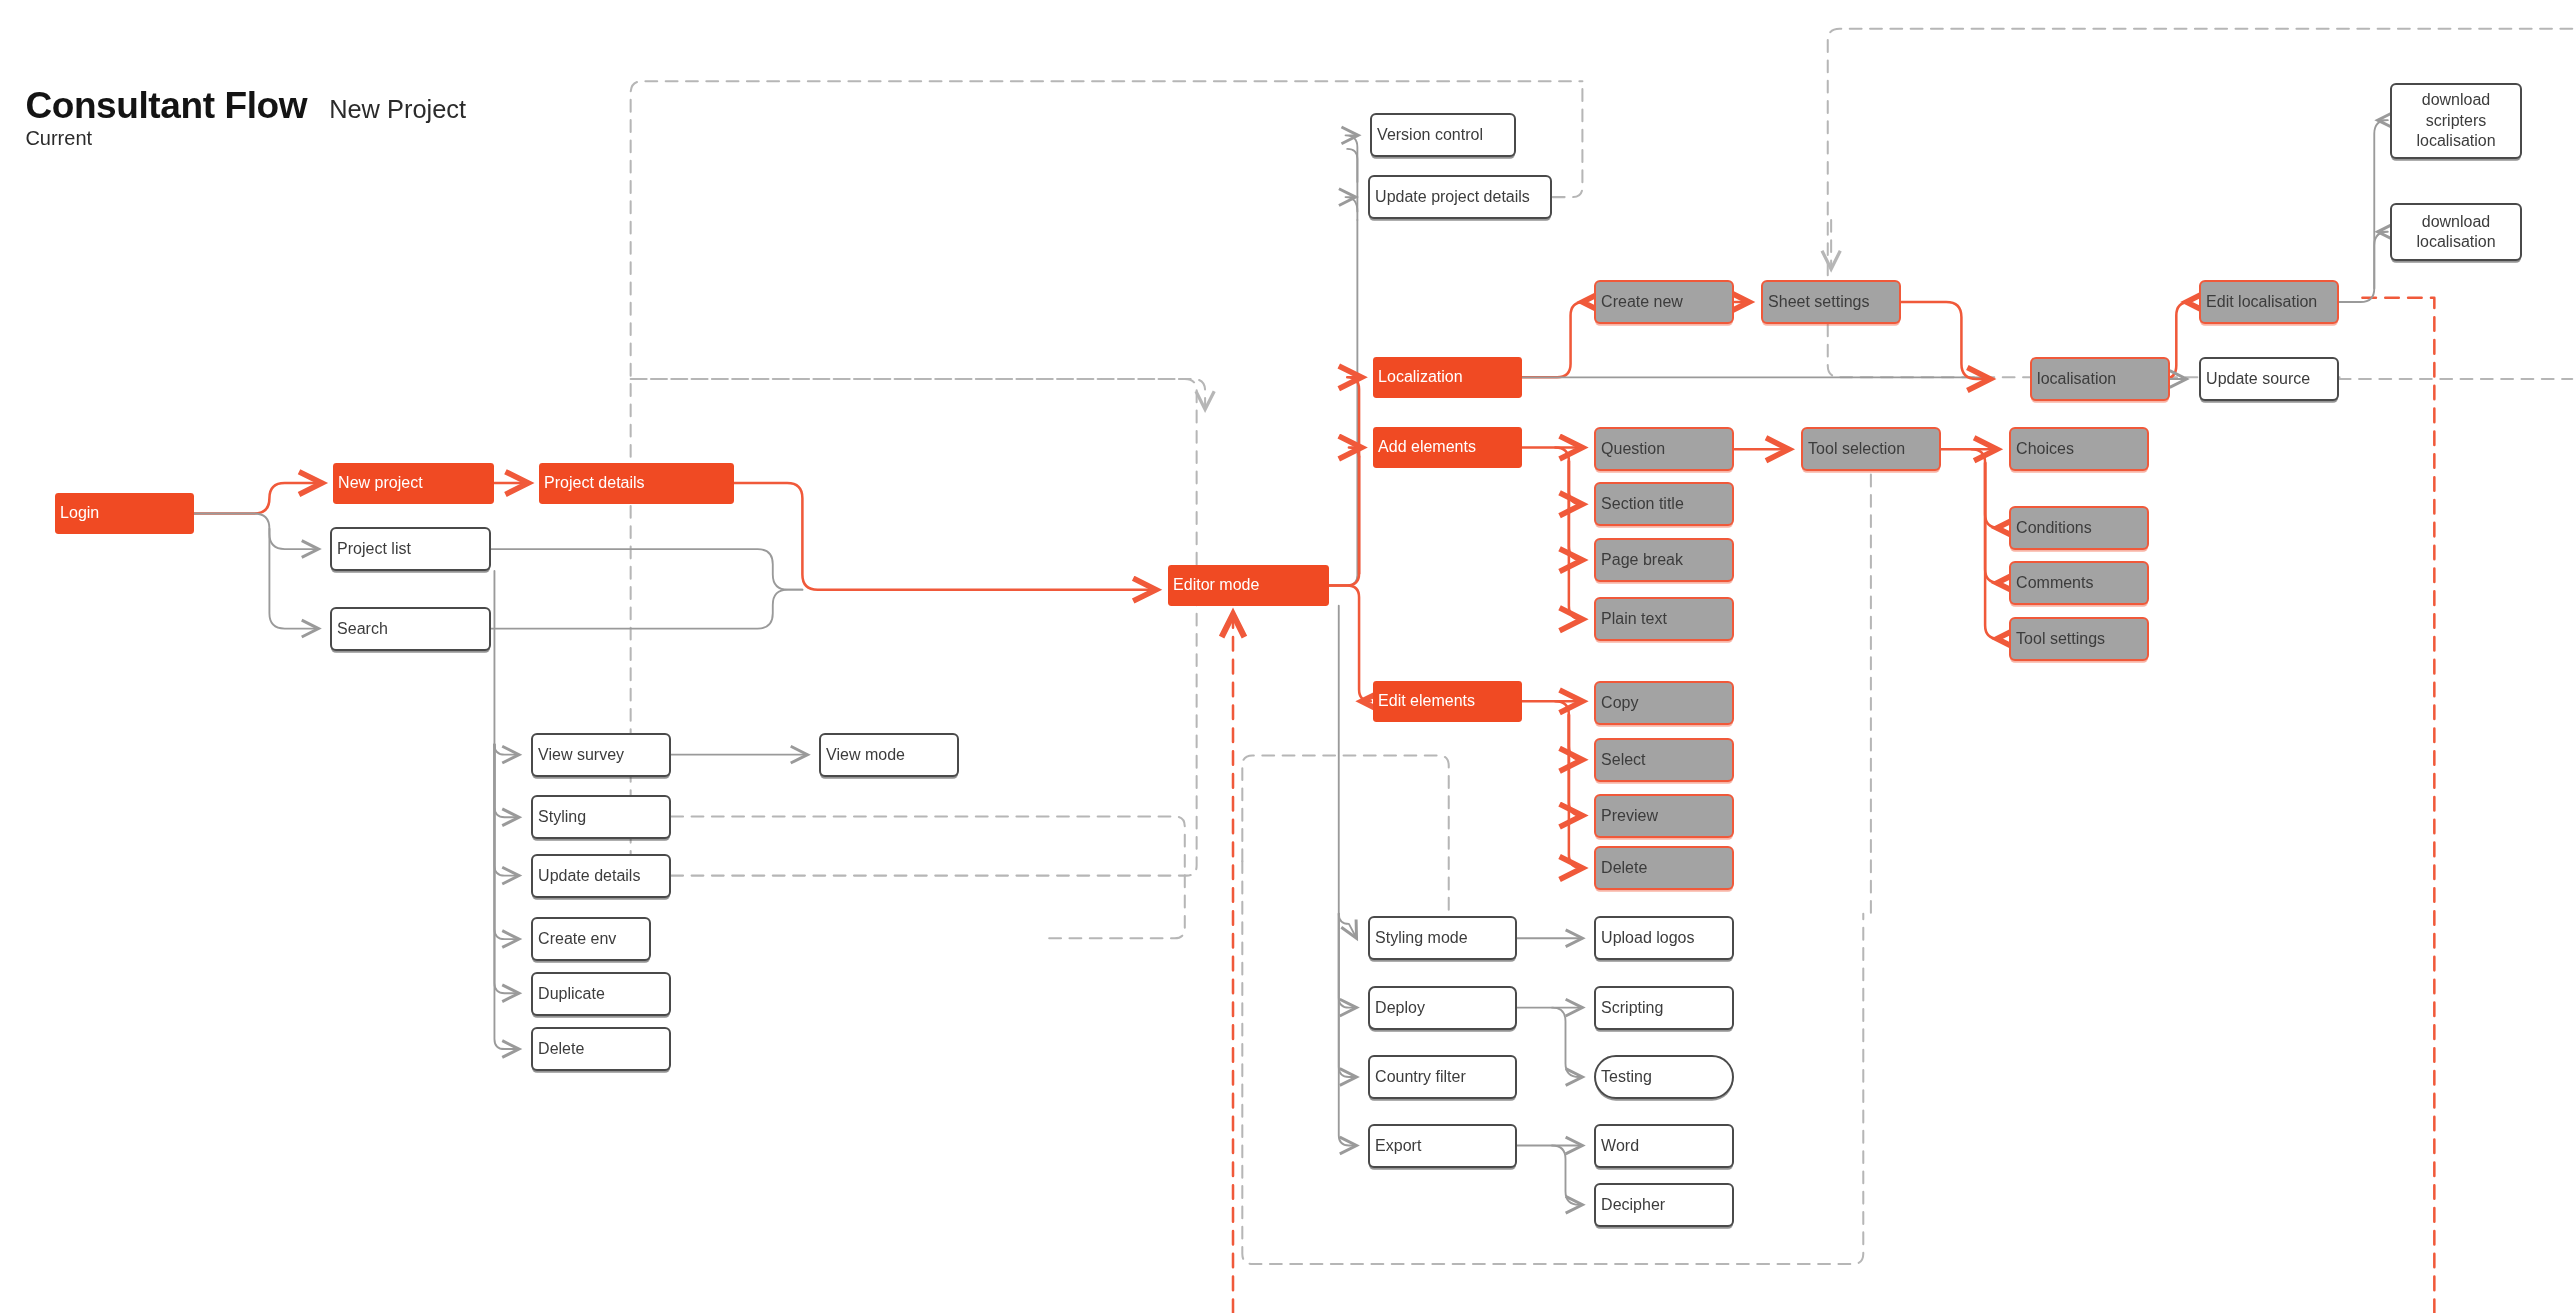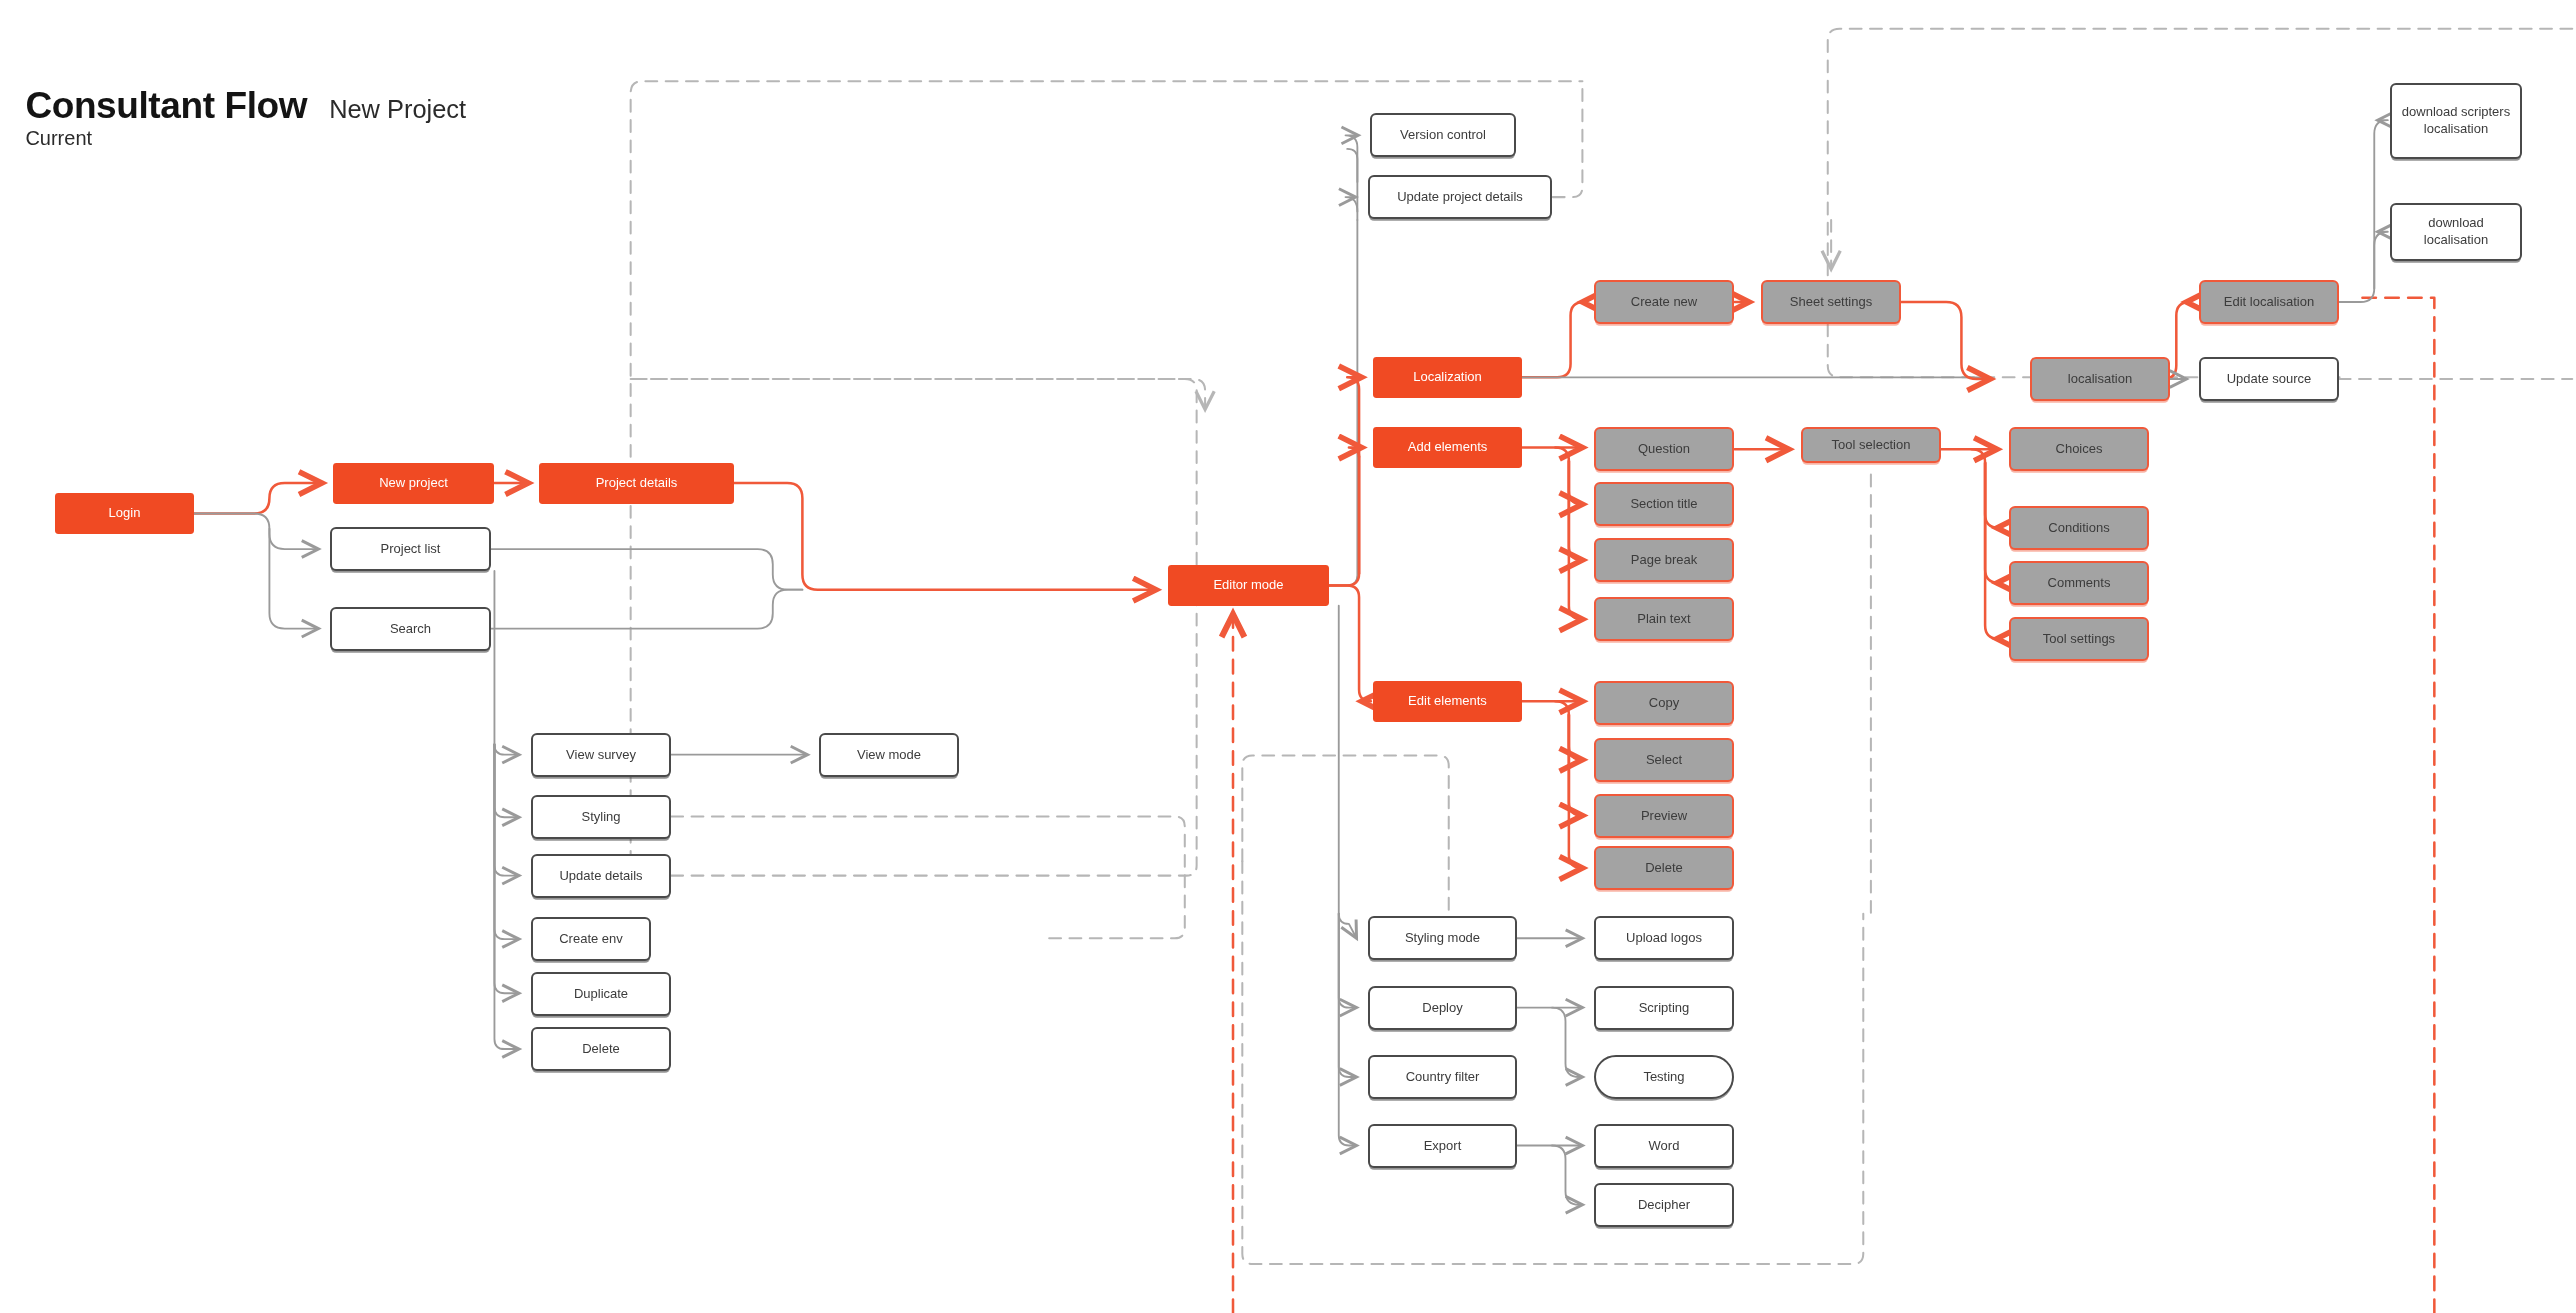--- a/index.html
+++ b/index.html
@@ -7,22 +7,22 @@
   #canvas{position:relative;width:2576px;height:1313px;background:#fff;}
   svg#wires{position:absolute;left:0;top:0;width:2576px;height:1313px;pointer-events:none;}
 
   .hdr{position:absolute;left:25.4px;top:85px;}
   .hdr-row{display:flex;align-items:baseline;gap:22px;}
   .hdr-title{font-size:37px;font-weight:bold;color:#141414;letter-spacing:-0.4px;}
   .hdr-sub{font-size:25.4px;color:#2b2b2b;font-weight:400;}
   .hdr-cur{font-size:20px;color:#2b2b2b;margin-top:0;}
 
   .node{position:absolute;box-sizing:border-box;display:flex;align-items:center;
-        justify-content:center;text-align:center;border-radius:6px;
-        font-size:13px;line-height:1.28;padding:1.7px 5.1px;}
+        text-align:center;border-radius:6px;
+        font-size:16px;line-height:1.28;padding:1.7px 5.1px;}
   .n-gray{background:#ffffff;border:2.5px solid #4a4a4a;color:#3c3c3c;
           box-shadow:0 2.5px 0 -0.8px rgba(60,60,60,.55);}
   .n-orange-fill{background:#F04A23;border:none;color:#ffffff;border-radius:3.4px;}
   .n-orange-out{background:#a3a3a3;border:2.5px solid #F0593A;color:#3c3c3c;
                  box-shadow:0 2.5px 0 -0.8px rgba(240,89,58,.45);}
 </style>
 </head>
 <body>
 
 <div id="canvas">
@@ -247,21 +247,21 @@
       </div>
       <div class="node n-orange-out" style="left: 1594px; top: 738px; width: 140px; height: 44px;">
         <span>Select</span>
       </div>
       <div class="node n-orange-out" style="left: 1594px; top: 794px; width: 140px; height: 44px;">
         <span>Preview</span>
       </div>
       <div class="node n-orange-out" style="left: 1594px; top: 846px; width: 140px; height: 44px;">
         <span>Delete</span>
       </div>
-      <div class="node n-orange-out" style="left: 1801px; top: 427px; width: 140px; height: 36px;">
+      <div class="node n-orange-out" style="left: 1801px; top: 427px; width: 140px; height: 44px;">
         <span>Tool selection</span>
       </div>
       <div class="node n-orange-out" style="left: 2009px; top: 427px; width: 140px; height: 44px;">
         <span>Choices</span>
       </div>
       <div class="node n-orange-out" style="left: 2009px; top: 506px; width: 140px; height: 44px;">
         <span>Conditions</span>
       </div>
       <div class="node n-orange-out" style="left: 2009px; top: 561px; width: 140px; height: 44px;">
         <span>Comments</span>

